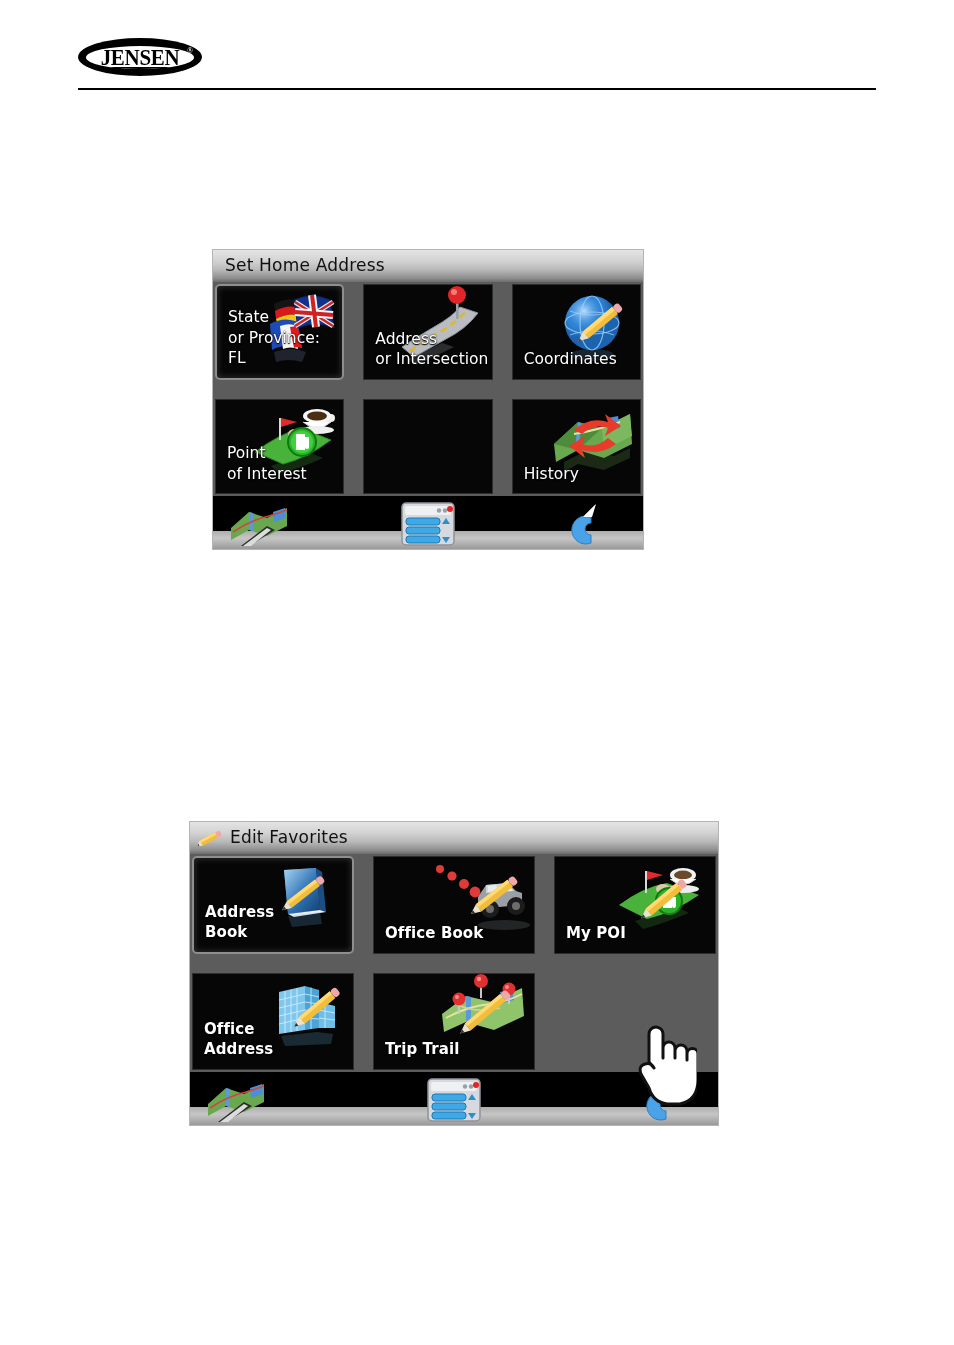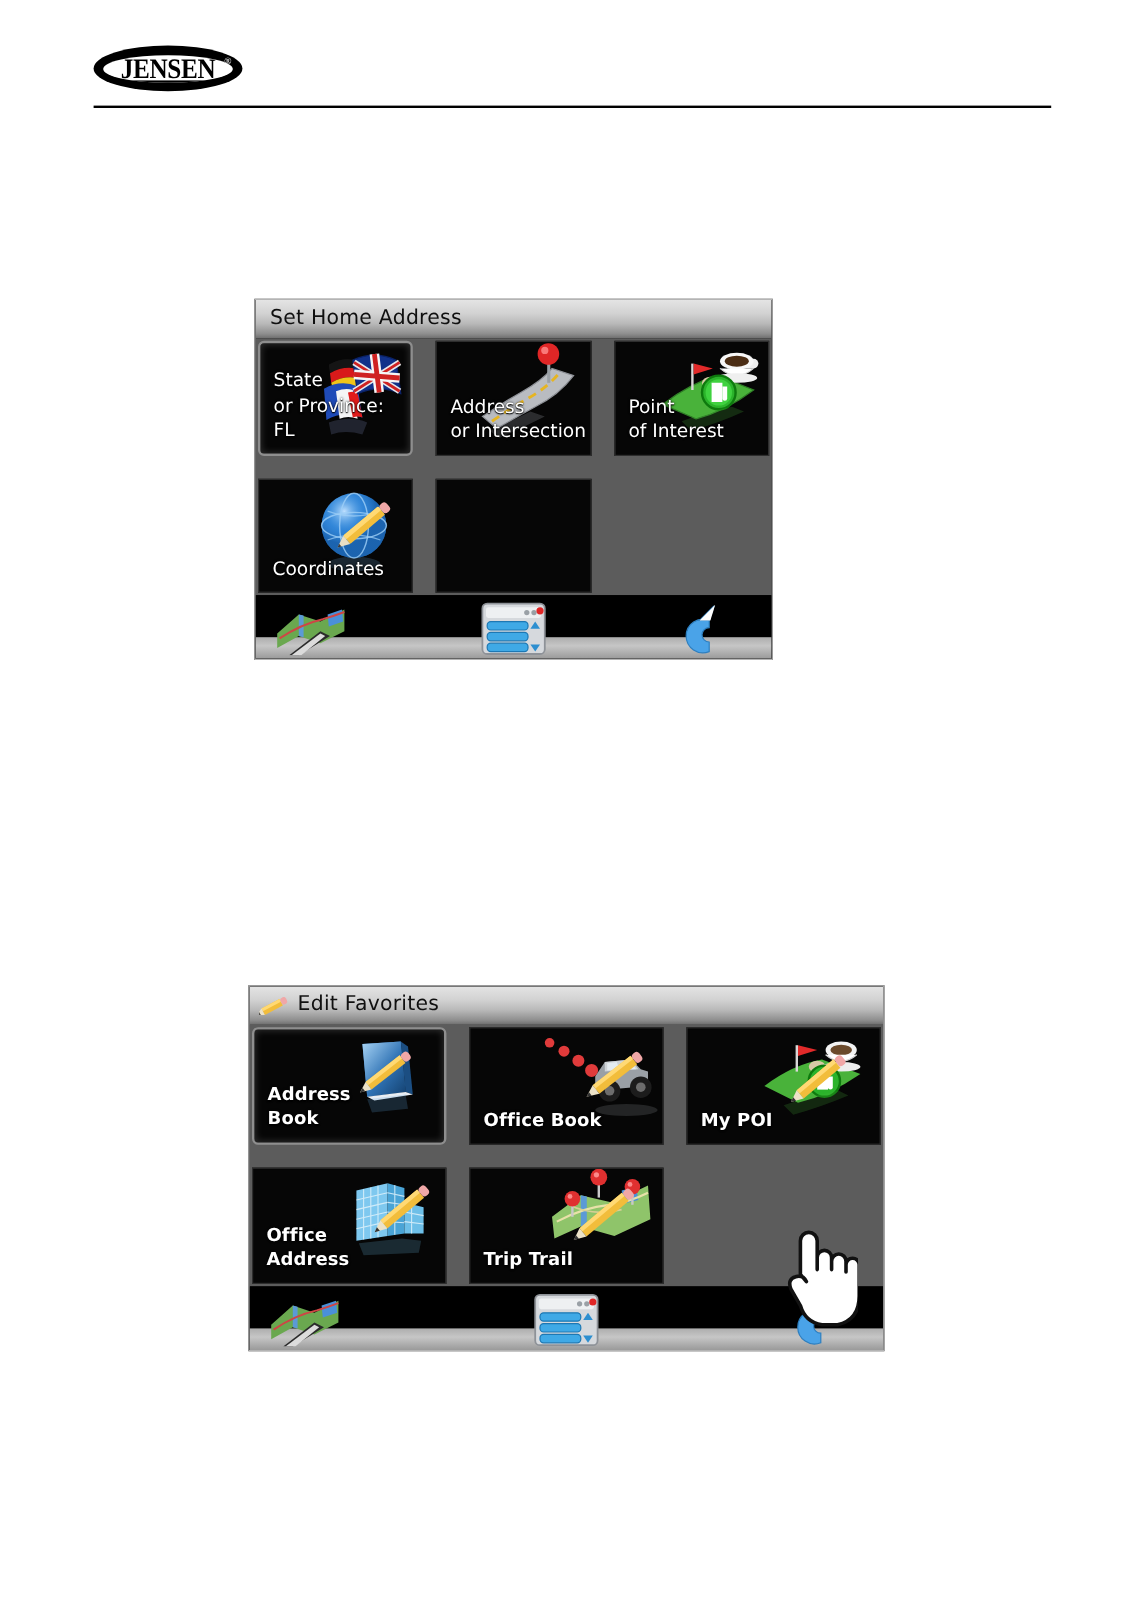--- a/index.html
+++ b/index.html
@@ -82,21 +82,21 @@
     border: 1px solid #b4b4b4;
     overflow: hidden;
   }
   #device-set-home {
     left: 212px;
     top: 249px;
     width: 432px;
     height: 301px;
   }
   #device-edit-fav {
-    left: 207px;
+    left: 189px;
     top: 821px;
     width: 530px;
     height: 305px;
   }
 
   
   .title-bar {
     height: 32px;
     width: 100%;
     background: linear-gradient(to bottom,
@@ -263,48 +263,20 @@
           <rect x="62" y="14" width="2.6" height="22" fill="#9aa0a6"></rect>
           <circle cx="63" cy="12" r="9" fill="#e02626"></circle>
           <circle cx="60" cy="9" r="3" fill="#ff8d8d" opacity="0.8"></circle>
           <g opacity="0.25">
             <path d="M14 76 Q32 68 48 60 L60 64 Q40 74 22 82 Z" fill="#9ba0a6"></path>
           </g>
         </svg>
       </span>
       <span class="tile-label">Address
 or Intersection</span>
-    </div>
-
-    <div class="tile">
-      <span class="tile-icon" style="right:0px; top:0px; width:98px; height:82px;">
-        <svg class="ico" viewBox="0 0 98 82">
-          <path d="M10 52 Q34 34 56 28 L86 40 Q62 58 38 64 Z" fill="#49b23a"></path>
-          <path d="M10 52 Q34 34 56 28 L86 40 Q62 58 38 64 Z" fill="none" stroke="#2f7d26" stroke-width="1"></path>
-          <rect x="34" y="18" width="2" height="22" fill="#d8d8d8"></rect>
-          <path d="M36 18 L52 22 L36 27 Z" fill="#e22a2a"></path>
-          <ellipse cx="50" cy="34" rx="7" ry="5" fill="#d9c9a6"></ellipse>
-          <g>
-            <path d="M64 14 h22 a4 4 0 0 1 0 8 h-22 z" fill="#eeeeee"></path>
-            <ellipse cx="72" cy="16" rx="14" ry="7" fill="#f7f7f7"></ellipse>
-            <ellipse cx="72" cy="16" rx="10" ry="4.6" fill="#4b2d14"></ellipse>
-            <path d="M58 22 q14 12 28 0" fill="#ffffff" stroke="#cfcfcf" stroke-width="1"></path>
-            <ellipse cx="72" cy="30" rx="17" ry="4" fill="#efefef"></ellipse>
-          </g>
-          <circle cx="57" cy="42" r="14" fill="#2bb32b" stroke="#0e7a0e" stroke-width="2"></circle>
-          <circle cx="57" cy="42" r="11" fill="#3fd23f"></circle>
-          <path d="M51 34 h9 v16 h-9 z" fill="#ffffff"></path>
-          <path d="M60 37 h4 v10 a2 2 0 0 1 -4 0 z" fill="#ffffff"></path>
-          <g opacity="0.22">
-            <path d="M26 66 Q48 58 68 54 L78 58 Q56 68 34 74 Z" fill="#49b23a"></path>
-          </g>
-        </svg>
-      </span>
-      <span class="tile-label">Point
-of Interest</span>
     </div>
 
     <div class="tile">
       <span class="tile-icon" style="right:6px; top:4px; width:76px; height:74px;">
         <svg class="ico" viewBox="0 0 76 74">
           <circle cx="34" cy="34" r="27" fill="#2c7fd4"></circle>
           <circle cx="34" cy="34" r="27" fill="url(#g1)"></circle>
           <defs>
             <radialGradient id="g1" cx="35%" cy="28%">
               <stop offset="0%" stop-color="#bfe0ff"></stop>
@@ -323,24 +295,72 @@
             <rect x="60" y="26" width="7" height="9" rx="3" fill="#f0a7a7"></rect>
           </g>
           <g opacity="0.2">
             <ellipse cx="34" cy="66" rx="22" ry="6" fill="#6fb0e8"></ellipse>
           </g>
         </svg>
       </span>
       <span class="tile-label">Coordinates</span>
     </div>
 
+    <div class="tile">
+      <span class="tile-icon" style="right:0px; top:0px; width:98px; height:82px;">
+        <svg class="ico" viewBox="0 0 98 82">
+          <path d="M10 52 Q34 34 56 28 L86 40 Q62 58 38 64 Z" fill="#49b23a"></path>
+          <path d="M10 52 Q34 34 56 28 L86 40 Q62 58 38 64 Z" fill="none" stroke="#2f7d26" stroke-width="1"></path>
+          <rect x="34" y="18" width="2" height="22" fill="#d8d8d8"></rect>
+          <path d="M36 18 L52 22 L36 27 Z" fill="#e22a2a"></path>
+          <ellipse cx="50" cy="34" rx="7" ry="5" fill="#d9c9a6"></ellipse>
+          <g>
+            <path d="M64 14 h22 a4 4 0 0 1 0 8 h-22 z" fill="#eeeeee"></path>
+            <ellipse cx="72" cy="16" rx="14" ry="7" fill="#f7f7f7"></ellipse>
+            <ellipse cx="72" cy="16" rx="10" ry="4.6" fill="#4b2d14"></ellipse>
+            <path d="M58 22 q14 12 28 0" fill="#ffffff" stroke="#cfcfcf" stroke-width="1"></path>
+            <ellipse cx="72" cy="30" rx="17" ry="4" fill="#efefef"></ellipse>
+          </g>
+          <circle cx="57" cy="42" r="14" fill="#2bb32b" stroke="#0e7a0e" stroke-width="2"></circle>
+          <circle cx="57" cy="42" r="11" fill="#3fd23f"></circle>
+          <path d="M51 34 h9 v16 h-9 z" fill="#ffffff"></path>
+          <path d="M60 37 h4 v10 a2 2 0 0 1 -4 0 z" fill="#ffffff"></path>
+          <g opacity="0.22">
+            <path d="M26 66 Q48 58 68 54 L78 58 Q56 68 34 74 Z" fill="#49b23a"></path>
+          </g>
+        </svg>
+      </span>
+      <span class="tile-label">Point
+of Interest</span>
+    </div>
+
     <div class="tile empty">
       <span class="tile-label"></span>
     </div>
 
+    <div class="tile">
+      <span class="tile-icon" style="right:0px; top:0px; width:96px; height:80px;">
+        <svg class="ico" viewBox="0 0 96 80">
+          <path d="M10 44 L34 22 L58 28 L86 14 L88 44 L60 58 L34 50 L12 62 Z" fill="#6aa84f"></path>
+          <path d="M10 44 L34 22 L58 28 L34 50 Z" fill="#4d8c3a"></path>
+          <path d="M58 28 L86 14 L88 36 L60 50 Z" fill="#7cb85f"></path>
+          <path d="M34 22 L38 24 L34 50 L31 48 Z" fill="#5b9ad6"></path>
+          <path d="M64 18 L74 16 L76 28 L66 30 Z" fill="#4a90d9"></path>
+          <path d="M30 34 q24 -4 46 -12" stroke="#e8e1a8" stroke-width="2" fill="none"></path>
+          <g>
+            <path d="M30 30 q16 -14 34 -8 l-3 -8 l16 12 l-16 10 l3 -8 q-14 -5 -26 6 z" fill="#e83b2c"></path>
+            <path d="M72 44 q-16 12 -34 6 l3 8 l-16 -12 l16 -10 l-3 8 q14 5 26 -6 z" fill="#e83b2c"></path>
+          </g>
+          <g opacity="0.22">
+            <path d="M20 62 L44 50 L70 56 L86 48 L86 58 L60 70 L34 64 L20 72 Z" fill="#6aa84f"></path>
+          </g>
+        </svg>
+      </span>
+      <span class="tile-label">History</span>
+    </div>
 
   </div>
 
   <div class="toolbar" style="height:53px;">
     <div class="toolbar-strip"></div>
 
     <span class="tb-icon tb-map">
       <svg class="ico" viewBox="0 0 64 44">
         <path d="M4 26 L22 10 L40 16 L60 6 L60 24 L40 34 L22 28 L4 38 Z" fill="#6aa84f"></path>
         <path d="M22 10 L26 11 L26 29 L22 28 Z" fill="#5b9ad6"></path>

